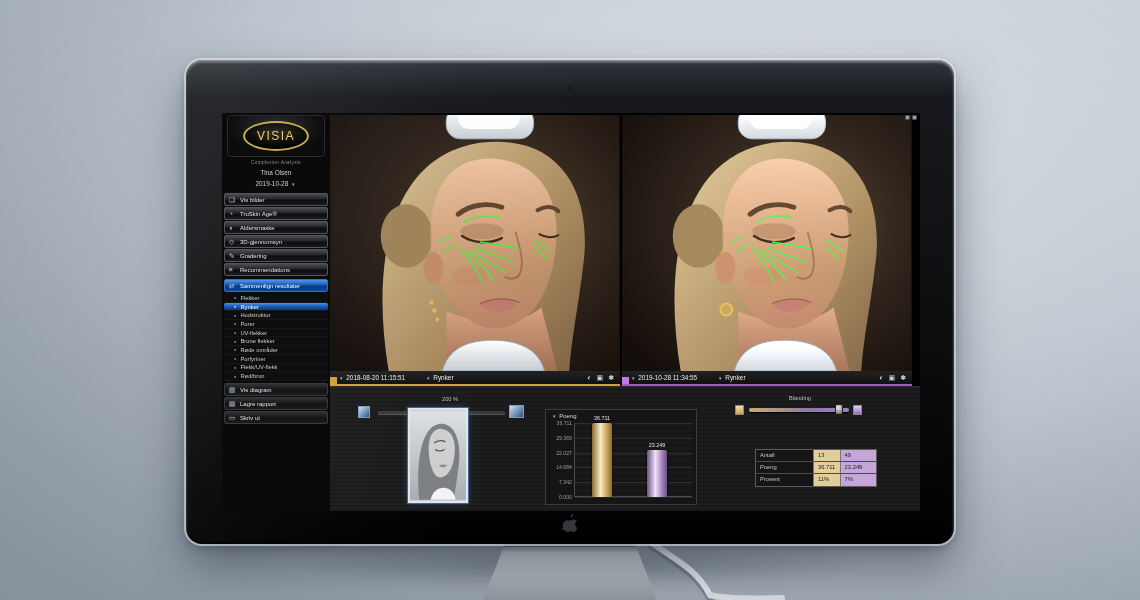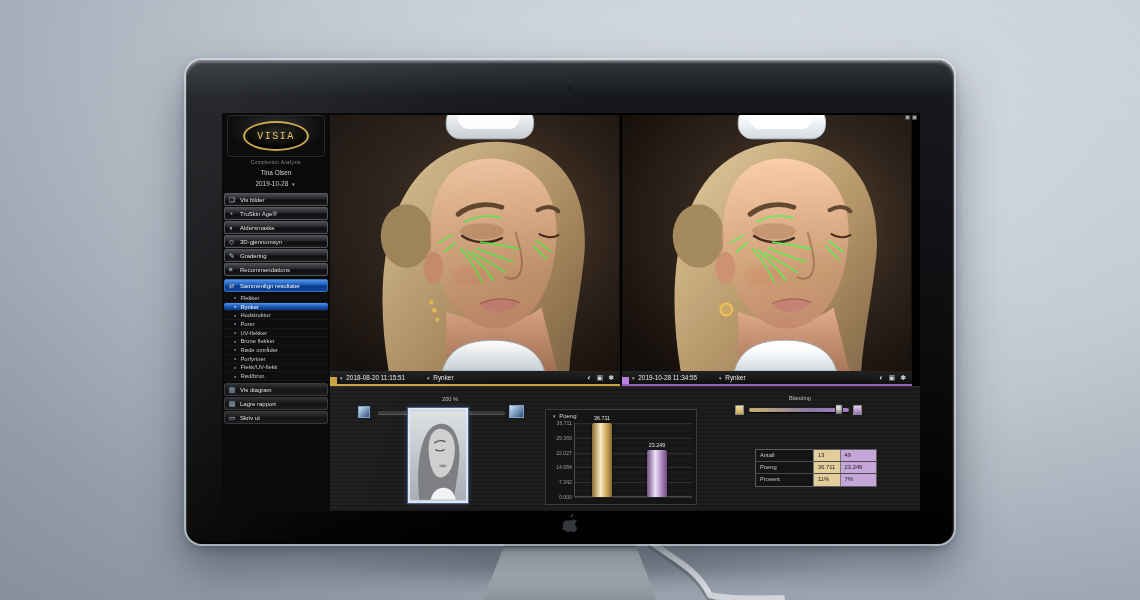--- a/index.html
+++ b/index.html
@@ -41,21 +41,21 @@
   .win-controls { position:absolute; right:3px; top:2px; z-index:9; display:flex; gap:2px; }
   .win-btn { width:5px; height:5px; background:#9aa2aa; border:1px solid #444; }
 
   
   .sidebar { position:absolute; left:0; top:0; width:108px; height:398px; background:#0a0a0b; z-index:5; }
   .logo-plate { position:absolute; left:5px; top:2px; width:98px; height:42px; border-radius:4px;
     background: radial-gradient(60px 30px at 50% 30%, #333336, #0c0c0d 80%); border:1px solid #2c2c2e; }
   .logo-oval { position:absolute; left:50%; top:5px; width:66px; height:30px; margin-left:-33px; border-radius:50%;
     background: radial-gradient(40px 16px at 50% 35%, #2a2a25, #000); border:2px solid #c9a94f;
     display:flex; align-items:center; justify-content:center; }
-  .logo-text { font-family:Liberation Mono, monospace; font-size:10px; letter-spacing:1.5px; color:#e3c87e;
+  .logo-text { font-family:Liberation Sans, sans-serif; font-size:12px; letter-spacing:1.5px; color:#e3c87e;
     text-shadow:0 1px 1px #000, 0 0 2px #7a5c1e; }
   .logo-caption { position:absolute; left:0; width:108px; top:47px; text-align:center; font-size:4.6px; color:#8e8e8e; letter-spacing:.4px; }
   .patient-name { position:absolute; left:0; width:108px; top:56px; text-align:center; font-size:6.4px; color:#cfcfcf; }
   .session-date { position:absolute; left:0; width:108px; top:67px; text-align:center; font-size:6.4px; color:#cfcfcf; }
   .caret { font-size:5px; color:#9fb6cf; margin:0 2px; }
 
   .menu { position:absolute; left:2px; top:80px; width:104px; }
   .menu-btn { height:13px; margin-bottom:1px; border:1px solid #55565a; border-radius:2px;
     background: linear-gradient(180deg, #4c4d50 0%, #232427 45%, #0d0d0f 55%, #1a1a1c 100%);
     display:flex; align-items:center; padding-left:4px; cursor:default; }

